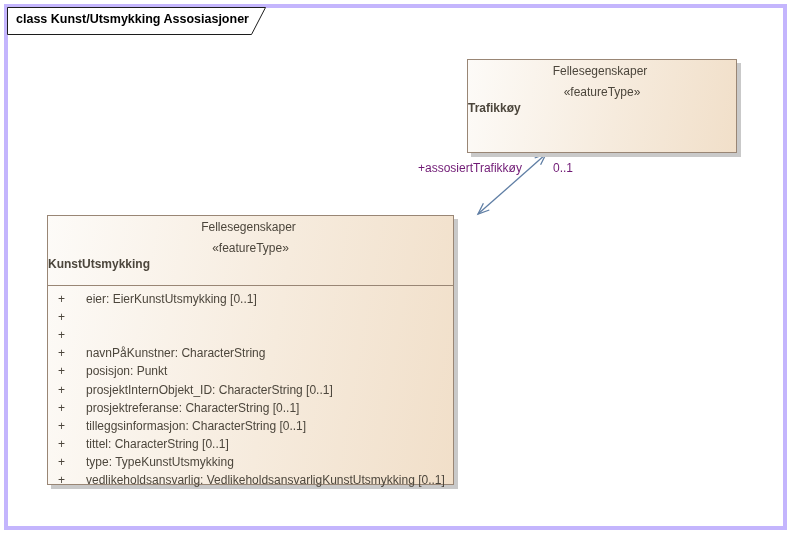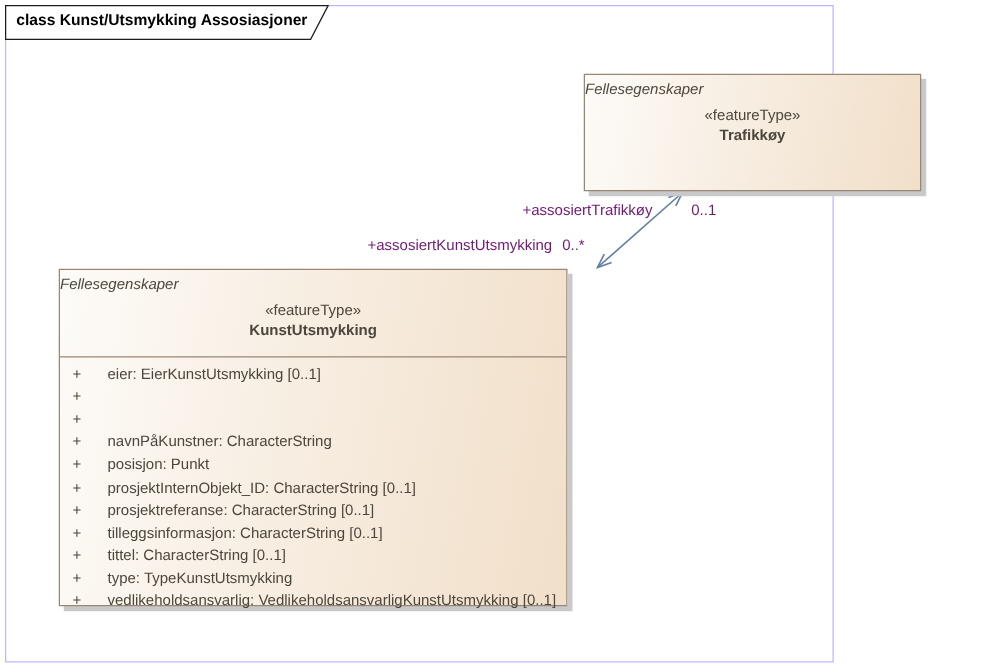--- a/index.html
+++ b/index.html
@@ -5,44 +5,44 @@
   html,body{margin:0;padding:0;}
   body{
     width:793px;height:536px;position:relative;background:#ffffff;
     font-family:"Liberation Sans", sans-serif;
     -webkit-font-smoothing:antialiased;
   }
   .canvas{position:absolute;inset:0;width:793px;height:536px;overflow:hidden;}
 
   
   .frame{
-    position:absolute;left:4px;top:4px;width:663px;height:526px;
-    border:1px solid #c4b5fd;background:transparent;box-sizing:border-box;
+    position:absolute;left:4px;top:4px;width:783px;height:526px;
+    border:4px solid #c4b5fd;background:transparent;box-sizing:border-box;
   }
   .frame-tab{position:absolute;left:-1px;top:-1px;width:260px;height:28px;}
   .frame-tab svg{position:absolute;left:0;top:0;}
   .frame-tab .tab-text{
     position:absolute;left:9px;top:5px;font-size:12.5px;font-weight:bold;color:#000000;
     white-space:nowrap;
   }
 
   
   .uml-class{
     position:absolute;box-sizing:border-box;
     border:1px solid #998675;
     background:linear-gradient(100deg,#fdfbf8 0%,#f6ebdd 55%,#f1dfc9 100%);
     box-shadow:4px 4px 0 #c9c9c9;
     color:#4c463c;font-size:12px;
   }
   .uml-class .pkg{
-    text-align:left;font-style:italic;padding:4px 4px 0 0;font-size:12px;
+    text-align:center;padding:4px 4px 0 0;font-size:12px;
     white-space:nowrap;overflow:hidden;
   }
   .uml-class .stereo{text-align:center;margin-top:7px;font-size:12px;}
-  .uml-class .cname{text-align:center;font-weight:bold;font-size:12px;margin-top:2px;}
+  .uml-class .cname{font-weight:bold;font-size:12px;margin-top:2px;}
 
   .box-trafikkoy{left:467px;top:59px;width:270px;height:94px;}
   .box-kunst{left:47px;top:215px;width:407px;height:270px;}
 
   .attr-compartment{
     position:absolute;left:0;right:0;top:69px;bottom:0;
     border-top:1px solid #998675;padding-top:4px;box-sizing:border-box;
   }
   .attr-row{
     display:flex;align-items:center;height:18.1px;padding-left:10px;
@@ -132,18 +132,14 @@
       </div>
       <div class="attr-row">
         <span class="vis">+</span>
         <span class="atext">vedlikeholdsansvarlig: VedlikeholdsansvarligKunstUtsmykking [0..1]</span>
       </div>
     </div>
   </div>
 
   <span class="assoc-label lbl-role-trafikkoy">+assosiertTrafikkøy</span>
   <span class="assoc-label lbl-mult-trafikkoy">0..1</span>
-  <span class="assoc-label lbl-end-kunst">
-    <span>+assosiertKunstUtsmykking</span>
-    <span>0..*</span>
-  </span>
 
 </div>
 
 </body></html>

